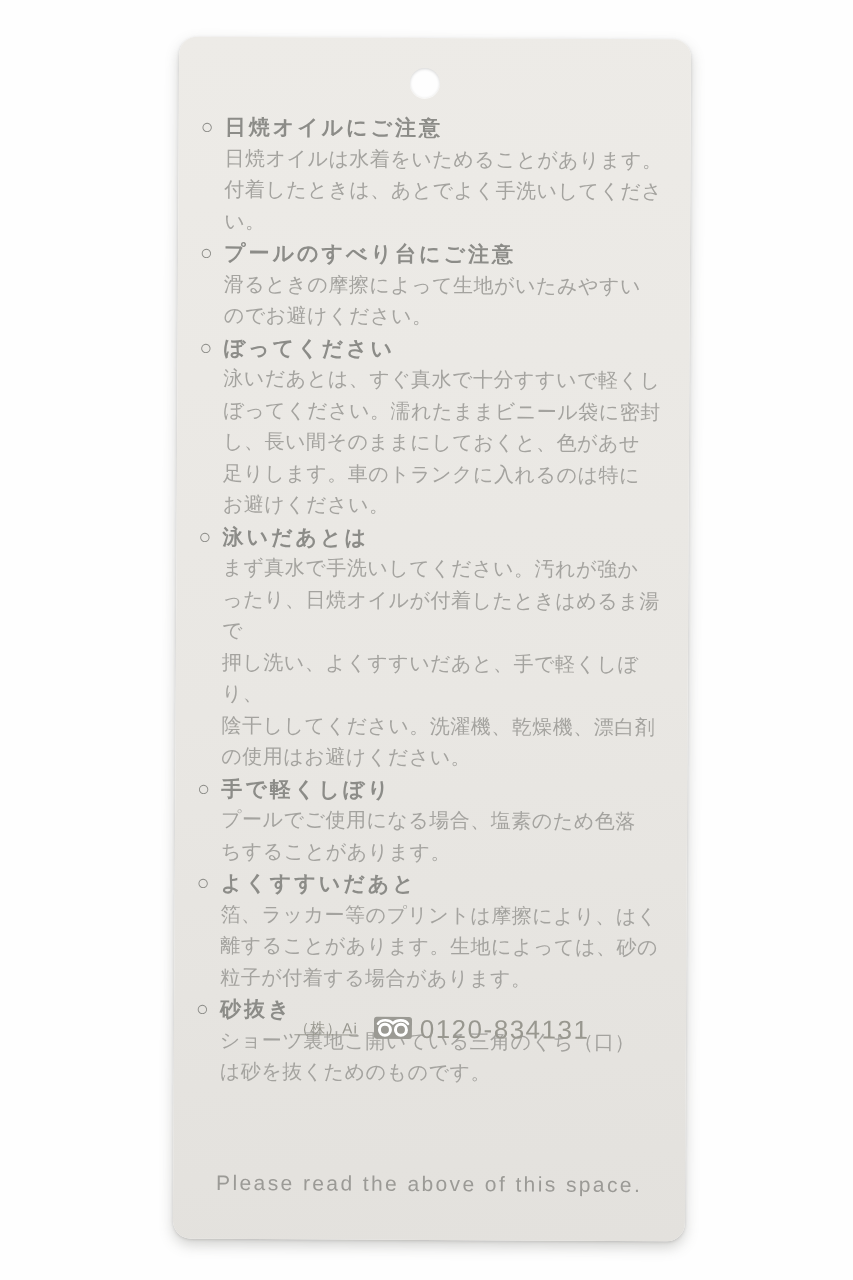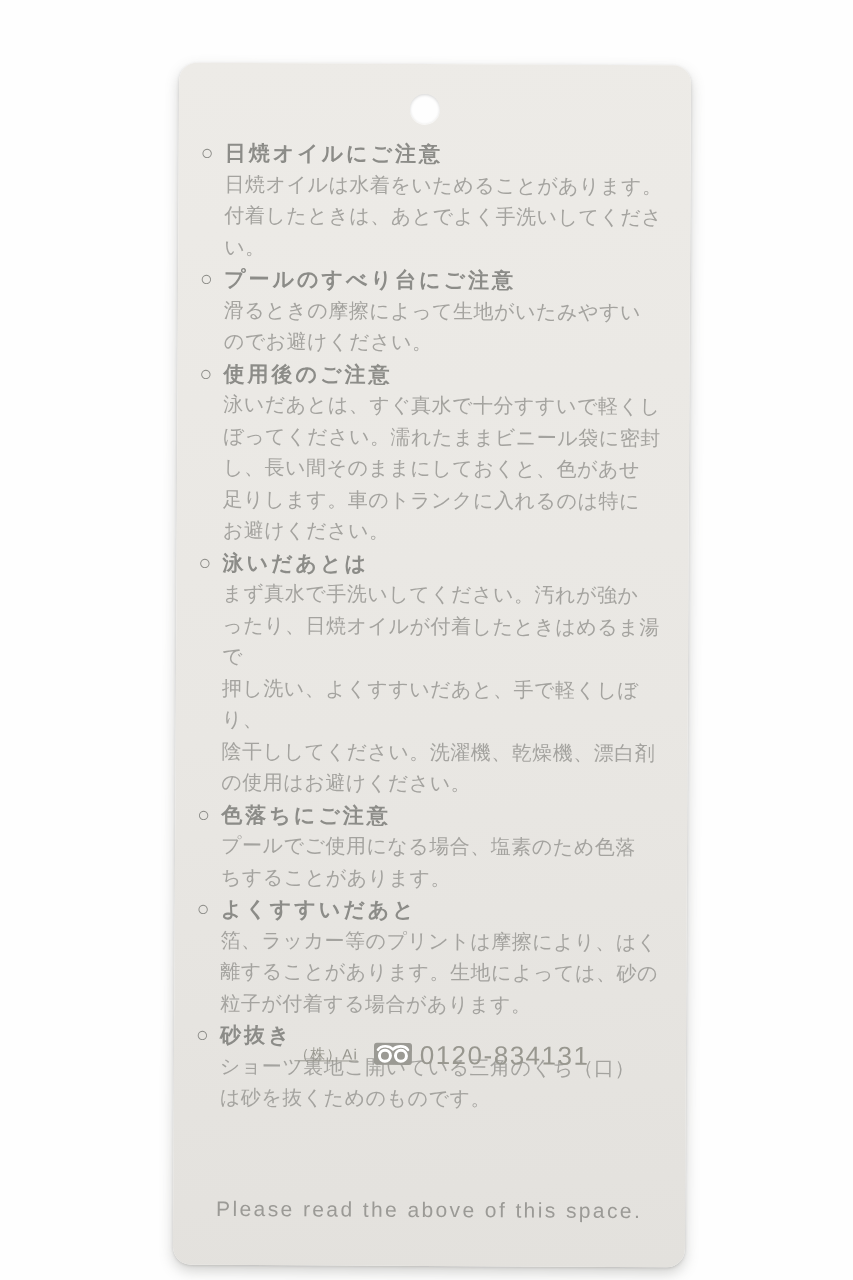--- a/index.html
+++ b/index.html
@@ -4,21 +4,21 @@
 <style>
   html, body {
     margin: 0;
     padding: 0;
     width: 853px;
     height: 1280px;
     background: #fefefe;
     font-family: "Liberation Sans", "DejaVu Sans", sans-serif;
     overflow: hidden;
   }
-  .stage { position: relative; width: 853px; height: 948px; margin-top: 26px; }
+  .stage { position: relative; width: 853px; height: 948px; }
 
   .tag {
     position: absolute;
     left: 176px;
     top: 38px;
     width: 512px;
     height: 1202px;
     border-radius: 18px;
     background: linear-gradient(176deg, #edebe7 0%, #e9e7e3 55%, #e3e1dd 100%);
     box-shadow: 0 6px 14px rgba(95, 92, 85, 0.28), 0 1px 3px rgba(95, 92, 85, 0.22);
@@ -109,39 +109,39 @@
 付着したときは、あとでよく手洗いしてください。</div>
         </div>
 
         <div class="section">
           <div class="section-heading"><span class="bullet">○</span><span>プールのすべり台にご注意</span></div>
           <div class="section-body">滑るときの摩擦によって生地がいたみやすい
 のでお避けください。</div>
         </div>
 
         <div class="section">
-          <div class="section-heading"><span class="bullet">○</span><span>使用後のご注意</span></div>
+          <div class="section-heading"><span class="bullet">○</span><span>ぼってください</span></div>
           <div class="section-body">泳いだあとは、すぐ真水で十分すすいで軽くし
 ぼってください。濡れたままビニール袋に密封
 し、長い間そのままにしておくと、色があせ
 足りします。車のトランクに入れるのは特に
 お避けください。</div>
         </div>
 
         <div class="section">
           <div class="section-heading"><span class="bullet">○</span><span>泳いだあとは</span></div>
           <div class="section-body">まず真水で手洗いしてください。汚れが強か
 ったり、日焼オイルが付着したときはめるま湯で
 押し洗い、よくすすいだあと、手で軽くしぼり、
 陰干ししてください。洗濯機、乾燥機、漂白剤
 の使用はお避けください。</div>
         </div>
 
         <div class="section">
-          <div class="section-heading"><span class="bullet">○</span><span>色落ちにご注意</span></div>
+          <div class="section-heading"><span class="bullet">○</span><span>手で軽くしぼり</span></div>
           <div class="section-body">プールでご使用になる場合、塩素のため色落
 ちすることがあります。</div>
         </div>
 
         <div class="section">
           <div class="section-heading"><span class="bullet">○</span><span>よくすすいだあと</span></div>
           <div class="section-body">箔、ラッカー等のプリントは摩擦により、はく
 離することがあります。生地によっては、砂の
 粒子が付着する場合があります。</div>
         </div>

